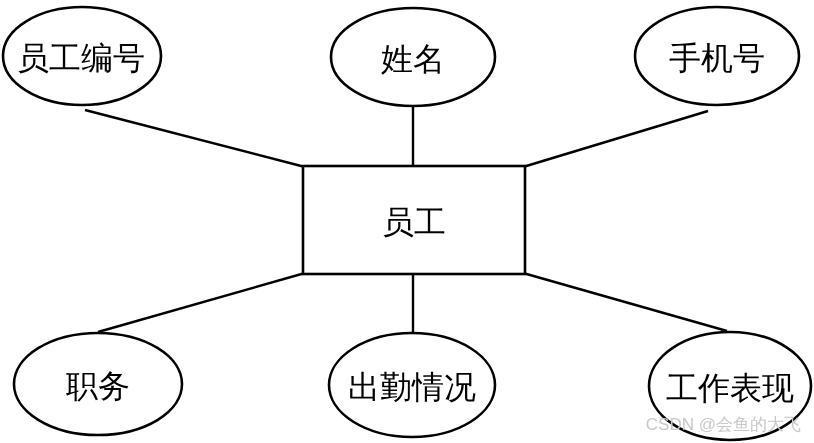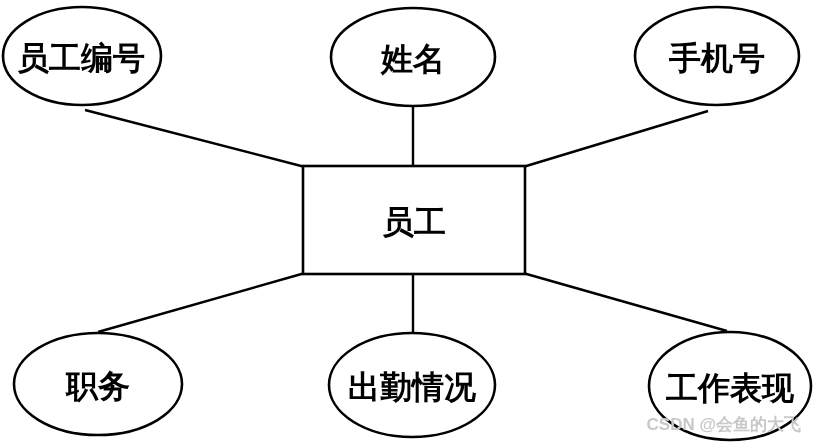--- a/index.html
+++ b/index.html
@@ -8,21 +8,20 @@
     background: #ffffff;
     width: 814px;
     height: 443px;
     overflow: hidden;
     font-family: "Liberation Sans", sans-serif;
   }
   #stage {
     position: relative;
     width: 814px;
     height: 443px;
-    font-weight: bold;
   }
   svg { display: block; }
   .shape {
     fill: var(--shape-fill, #ffffff);
     stroke: var(--stroke, #000000);
     stroke-width: 2.6;
   }
   .connector {
     stroke: var(--stroke, #000000);
     stroke-width: 2.4;

